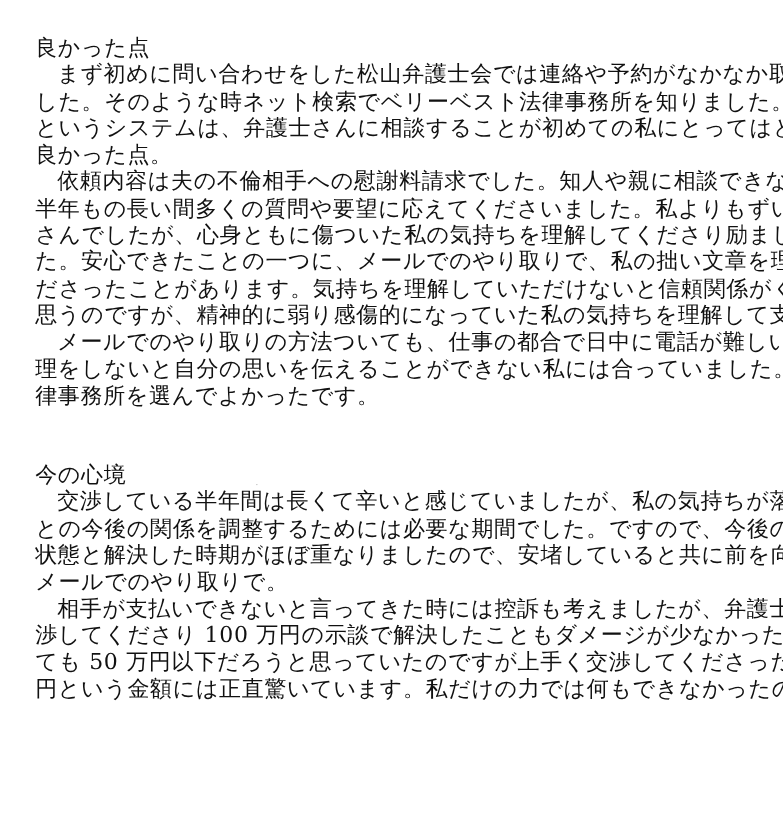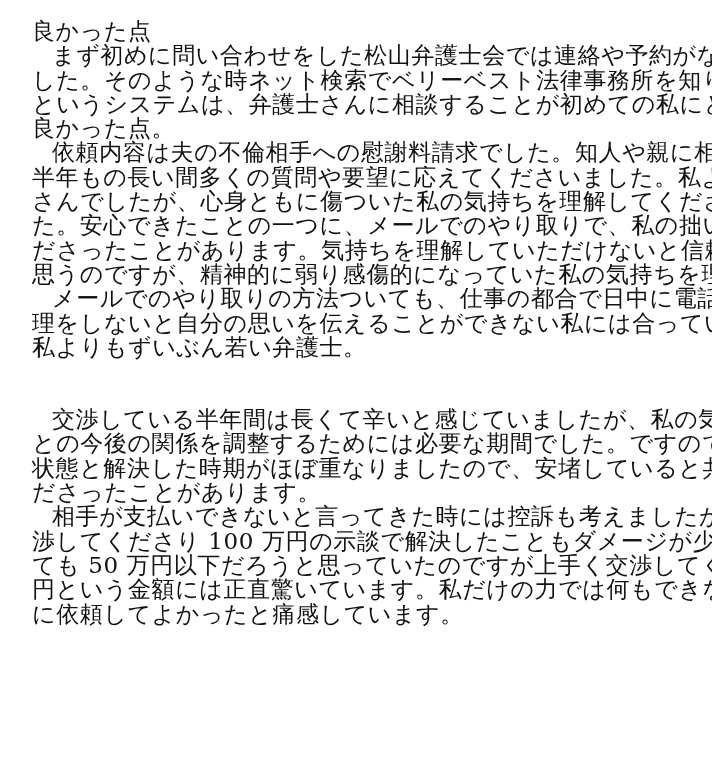--- a/index.html
+++ b/index.html
@@ -1,21 +1,21 @@
 <!DOCTYPE html>
 <html><head>
 <meta charset="utf-8">
 <style>
   html, body { margin: 0; padding: 0; background: #ffffff; }
   body { width: 712px; height: 759px; position: relative; overflow: hidden; }
   .page {
-    position: absolute; left: 32px; top: 19px; width: 660px;
+    position: absolute; left: 32px; top: 31px; width: 660px;
     font-family: "DejaVu Serif", "Liberation Serif", serif;
     color: #111111;
-    font-size: 23px;
+    font-size: 20px;
     line-height: 24.3px;
     letter-spacing: 0.6px;
     white-space: nowrap;
   }
   .line { height: 24.3px; display: block; }
   .indent { padding-left: 20px; }
   .blank { height: 48px; }
   .dot { position: absolute; left: 233px; top: 440px; width: 1px; height: 1px; background: #bbb; }
 </style>
 </head>
@@ -31,30 +31,30 @@
 
   <span class="line indent">依頼内容は夫の不倫相手への慰謝料請求でした。知人や親に相談できない孤独な中で、</span>
   <span class="line">半年もの長い間多くの質問や要望に応えてくださいました。私よりもずいぶん若い弁護士</span>
   <span class="line">さんでしたが、心身ともに傷ついた私の気持ちを理解してくださり励ましてくださいまし</span>
   <span class="line">た。安心できたことの一つに、メールでのやり取りで、私の拙い文章を理解して進めてく</span>
   <span class="line">ださったことがあります。気持ちを理解していただけないと信頼関係がくずれてしまうと</span>
   <span class="line">思うのですが、精神的に弱り感傷的になっていた私の気持ちを理解して支えてくださった</span>
 
   <span class="line indent">メールでのやり取りの方法ついても、仕事の都合で日中に電話が難しいことと、頭の整</span>
   <span class="line">理をしないと自分の思いを伝えることができない私には合っていました。ベリーベスト法</span>
-  <span class="line">私よりもずいぶん若い弁護士。</span>
+  <span class="line">律事務所を選んでよかったです。</span>
 
   <span class="blank" style="display:block"></span>
 
+  <span class="line">今の心境</span>
 
   <span class="line indent">交渉している半年間は長くて辛いと感じていましたが、私の気持ちが落ち着くことと夫</span>
   <span class="line">との今後の関係を調整するためには必要な期間でした。ですので、今後の見通しがついた</span>
   <span class="line">状態と解決した時期がほぼ重なりましたので、安堵していると共に前を向いて歩こうとい</span>
-  <span class="line">ださったことがあります。</span>
+  <span class="line">メールでのやり取りで。</span>
 
   <span class="line indent">相手が支払いできないと言ってきた時には控訴も考えましたが、弁護士さんが上手く交</span>
   <span class="line">渉してくださり 100 万円の示談で解決したこともダメージが少なかったです。金額につい</span>
   <span class="line">ても 50 万円以下だろうと思っていたのですが上手く交渉してくださったのでしょう 100 万</span>
   <span class="line">円という金額には正直驚いています。私だけの力では何もできなかったので、弁護士さん</span>
-  <span class="line">に依頼してよかったと痛感しています。</span>
 </div>
 
 <div class="dot"></div>
 
 </body></html>

